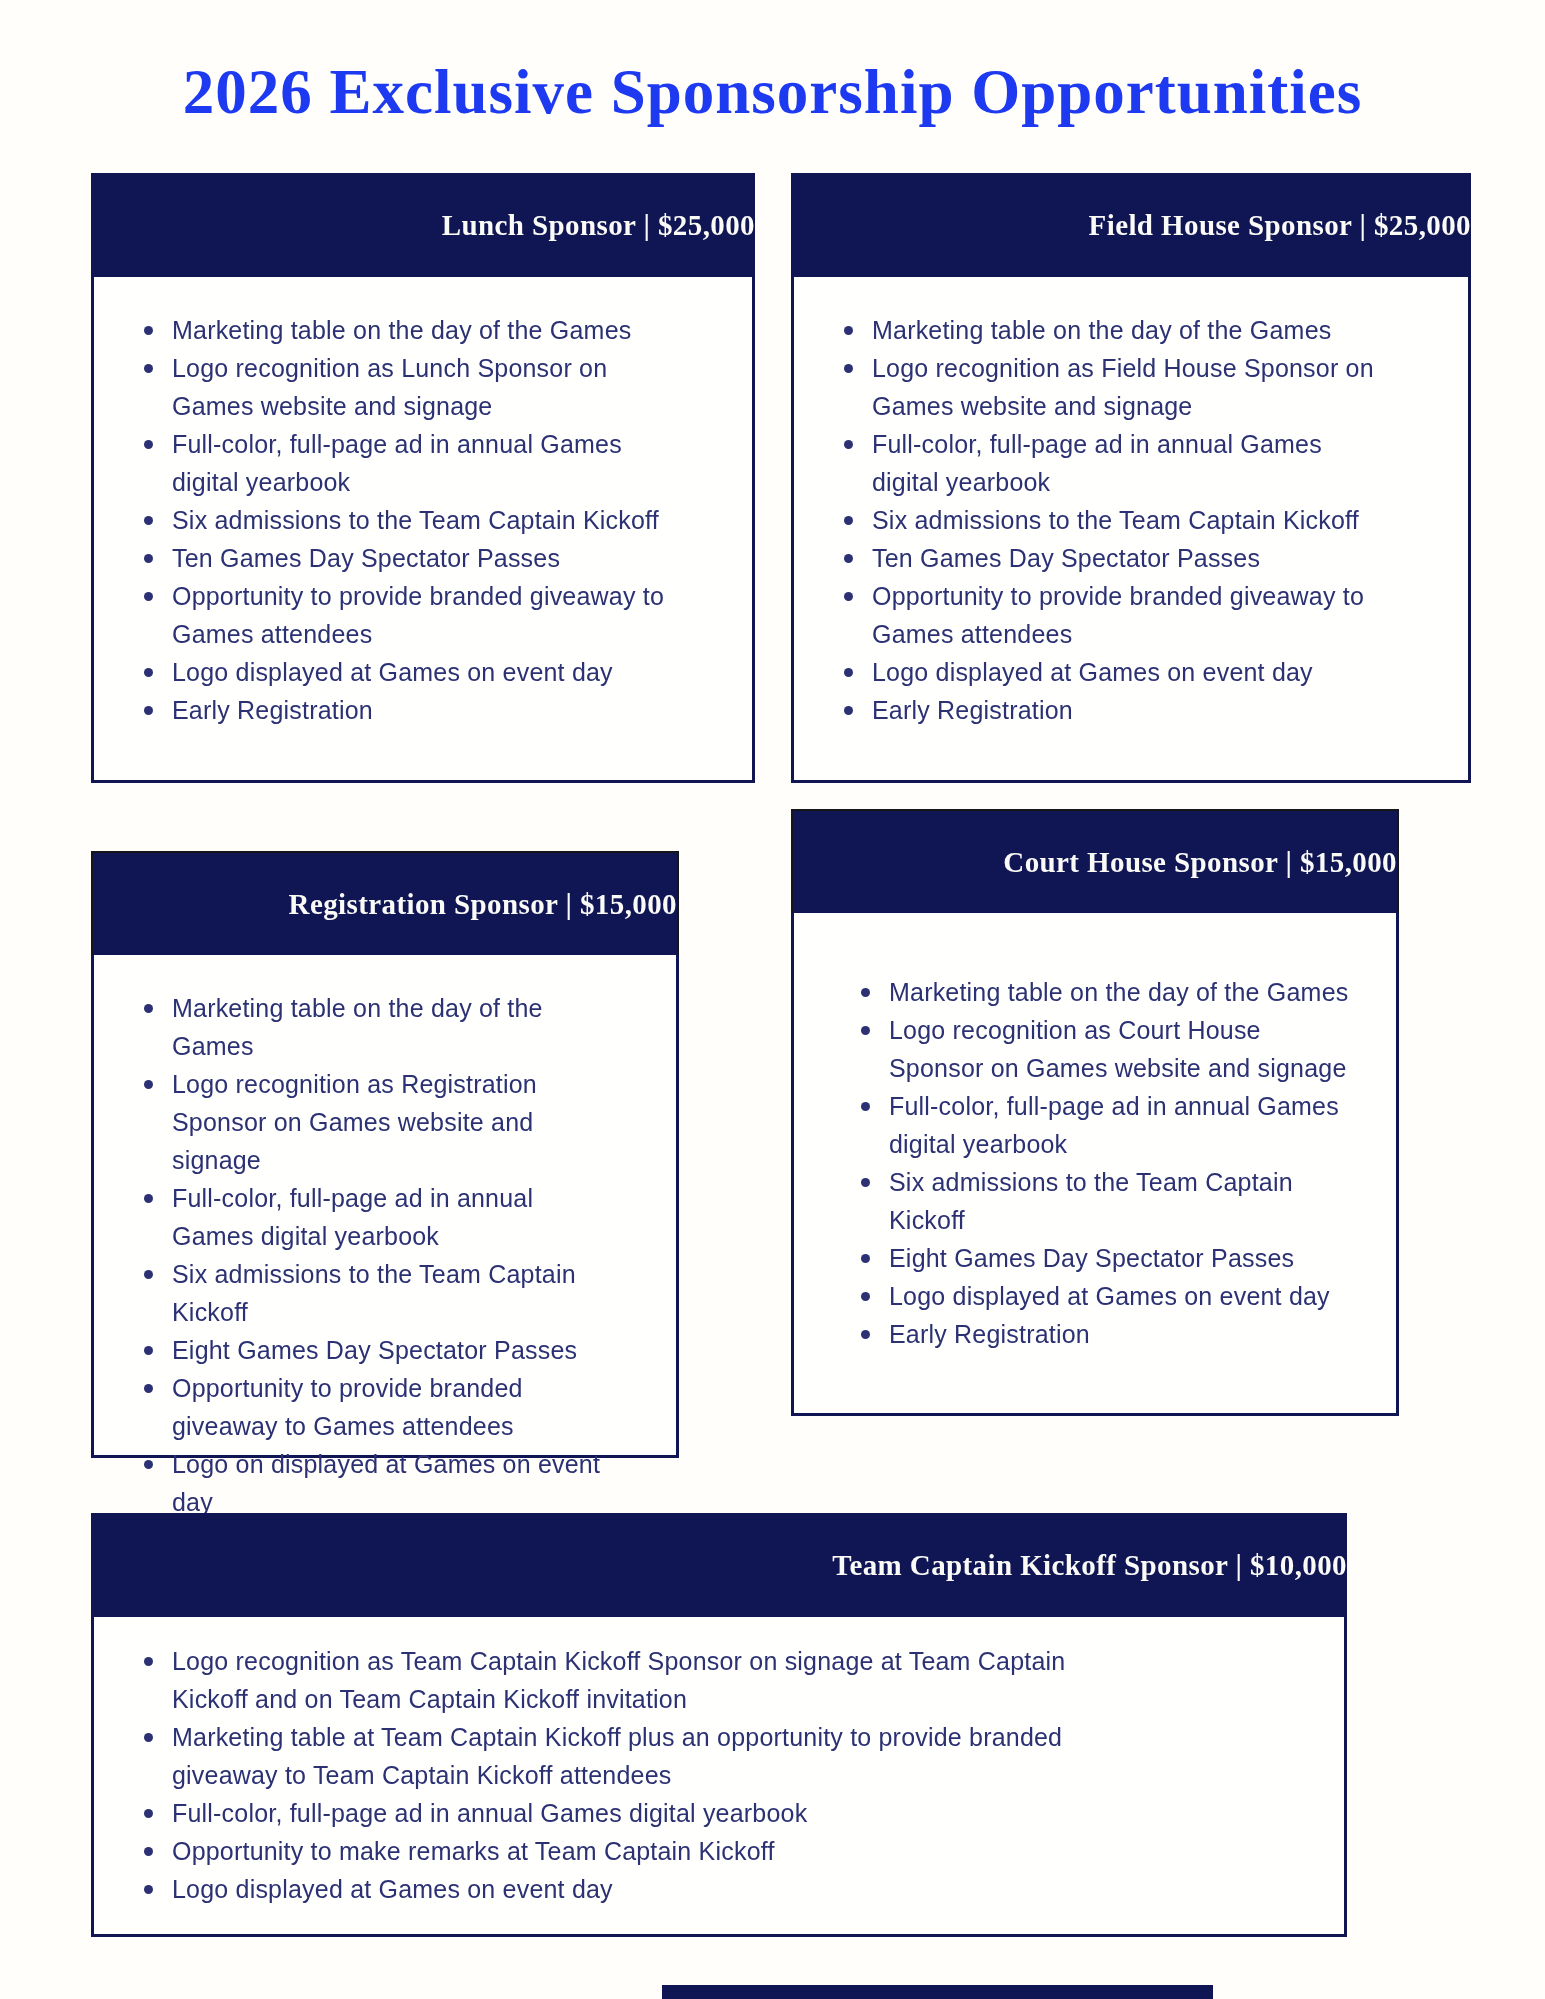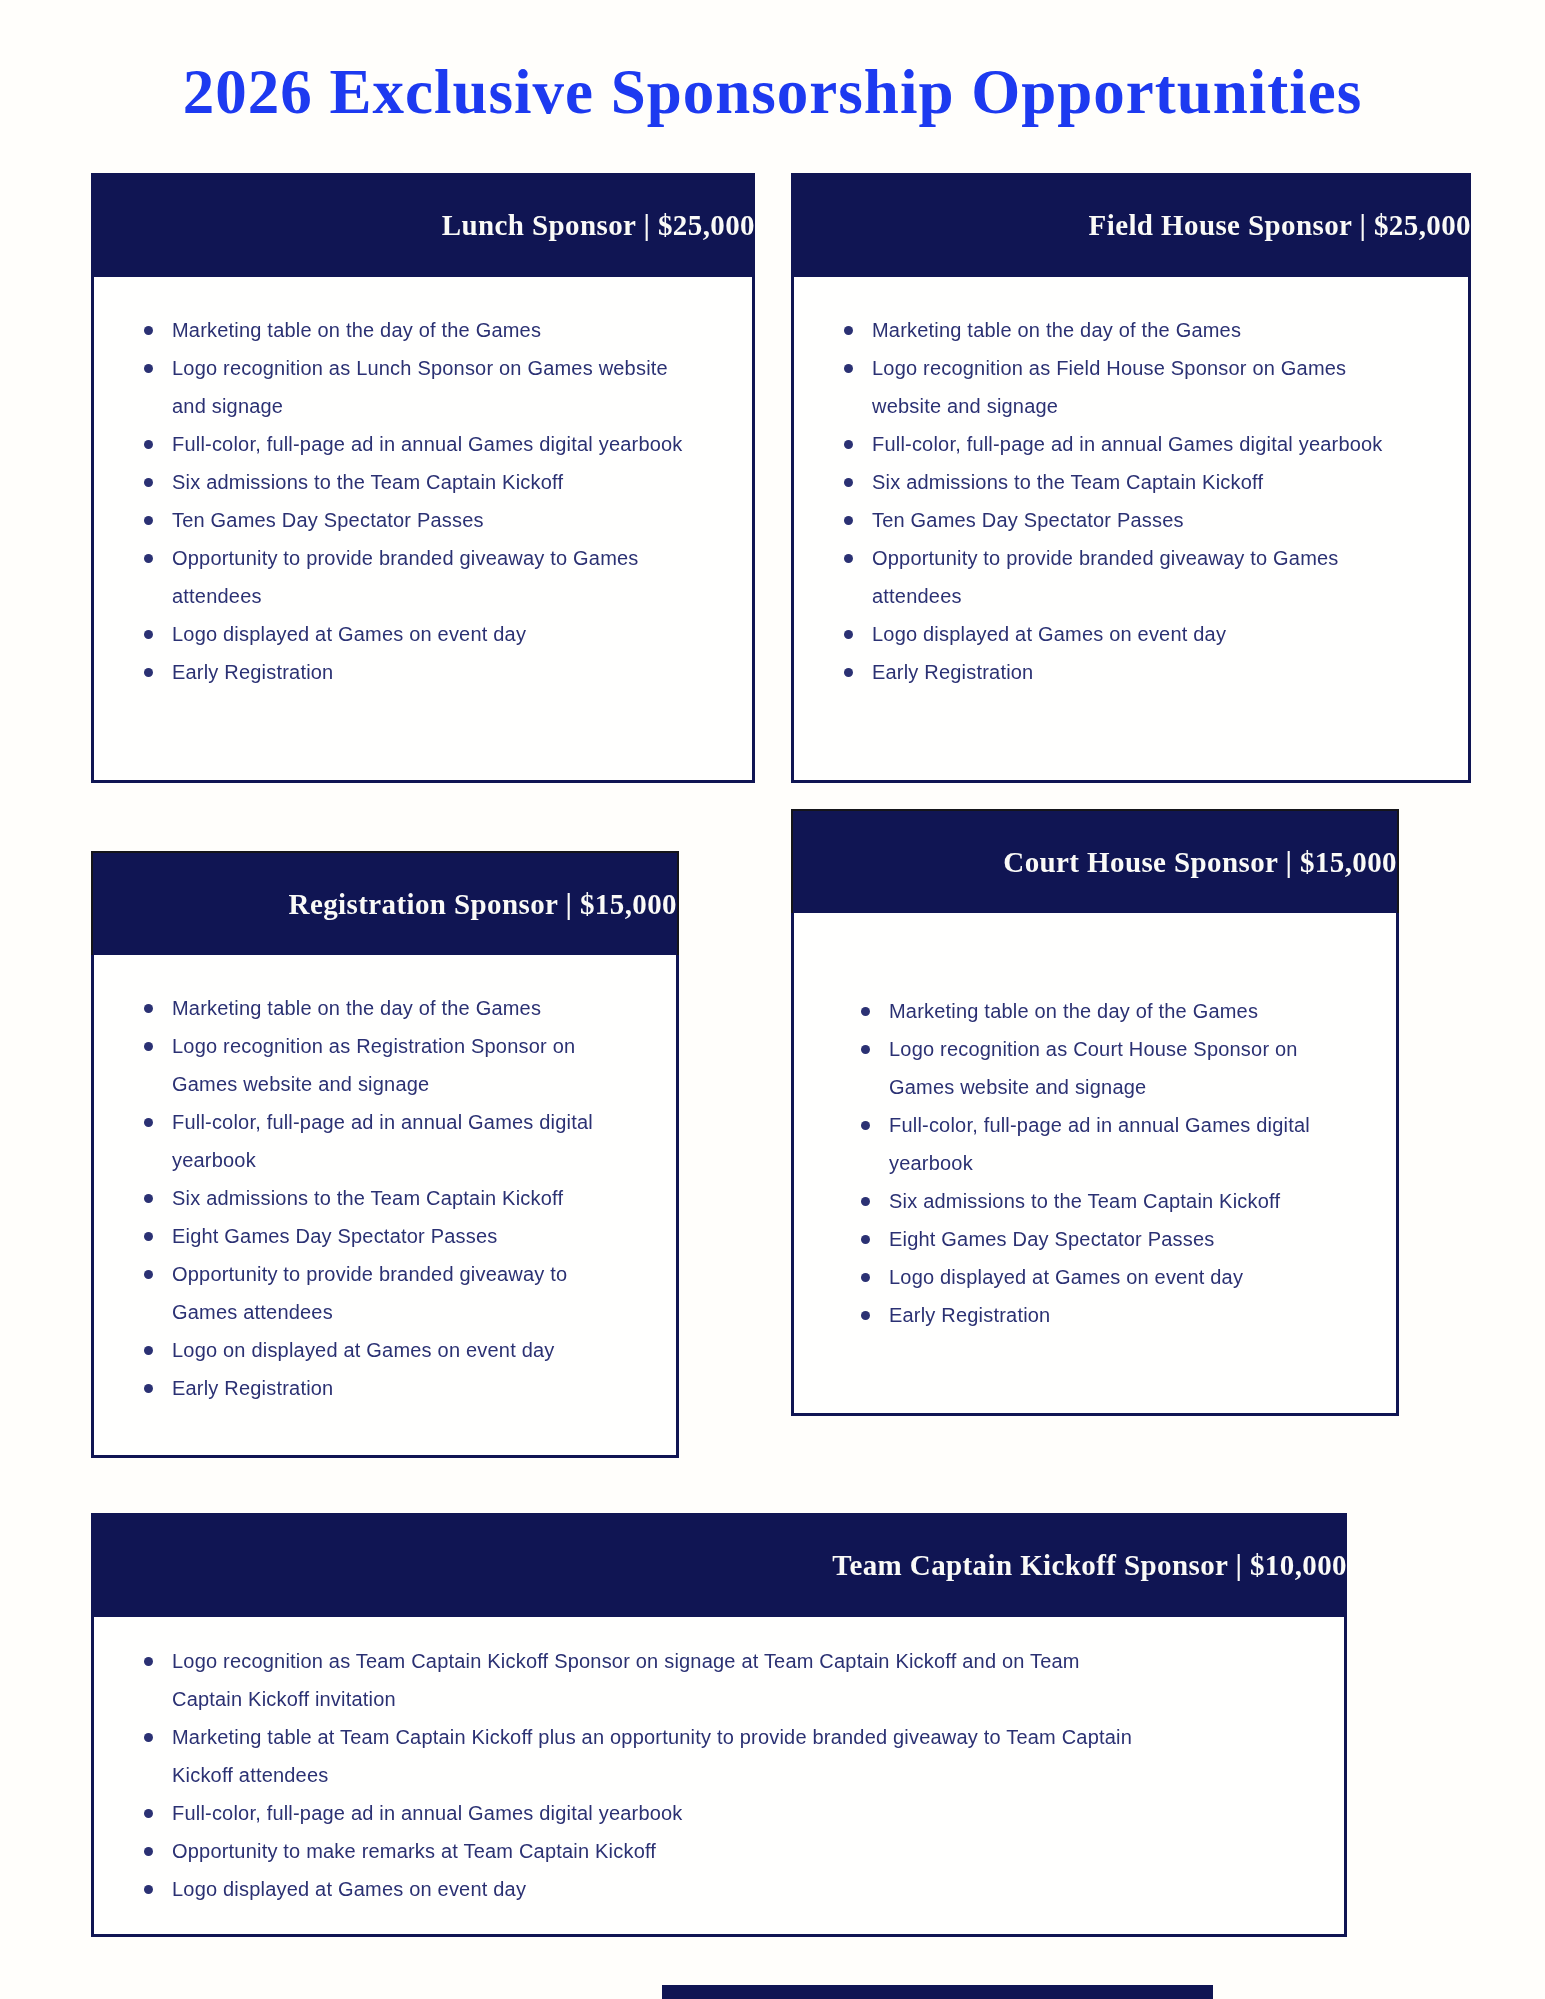--- a/index.html
+++ b/index.html
@@ -53,21 +53,21 @@
     border-top:none;
   }
   .benefits{
     list-style:none;
     margin:0;
     padding:34px 55px 18px 38px;
   }
   .benefits li{
     position:relative;
     padding-left:40px;
-    font-size:20px;
+    font-size:25px;
     line-height:38px;
     letter-spacing:0.2px;
     color:var(--body-text);
     max-width:556px;
   }
   .benefits li::before{
     content:"";
     position:absolute;
     left:12px;top:15px;
     width:9px;height:9px;border-radius:50%;

